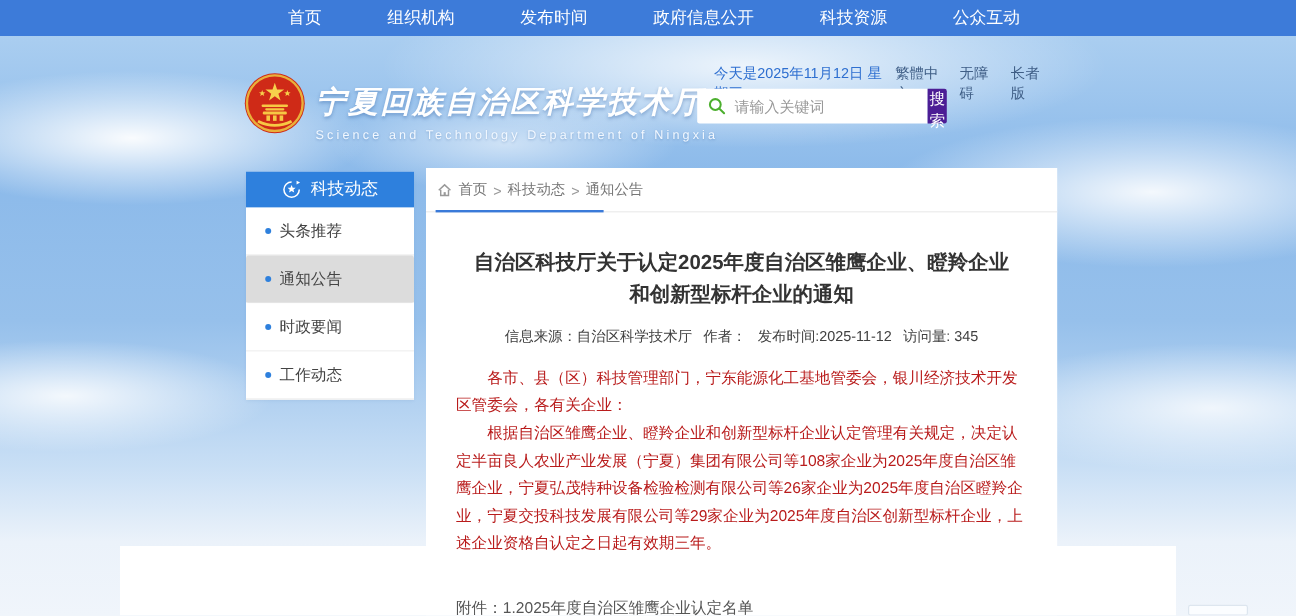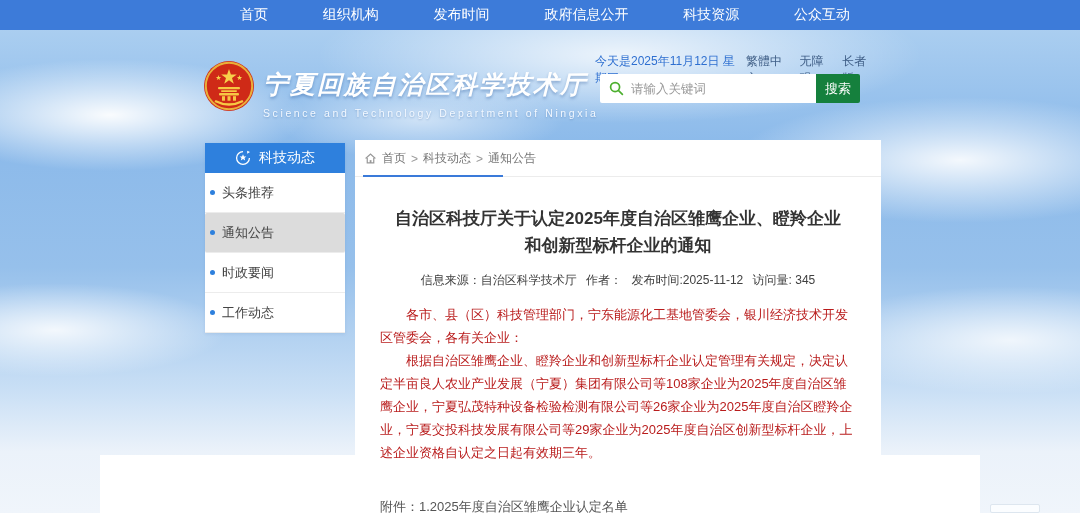--- a/index.html
+++ b/index.html
@@ -29,31 +29,31 @@
   
   .header { position:absolute; left:0; top:30px; width:1080px; height:113px; z-index:4; }
   .emblem { position:absolute; left:203px; top:30px; width:52px; height:52px; }
   .site-title { position:absolute; left:263px; top:38px; width:420px; }
   .site-title h1 { color:#ffffff; font-size:25px; font-weight:bold; letter-spacing:2px; text-shadow:0 2px 3px rgba(20,70,140,.35); white-space:nowrap;font-style:italic; }
   .site-title .en { display:block; margin-top:6px; color:#f2f8ff; font-size:10.5px; letter-spacing:2.6px; text-shadow:0 1px 2px rgba(20,70,140,.3); white-space:nowrap; }
   .date-row { position:absolute; left:595px; top:23px; width:280px; display:flex; justify-content:space-between; align-items:center; font-size:12px; }
   .date-text { color:#2e6fd0; }
   .quick-links { display:flex; gap:10px; }
   .quick-link { color:#3f5e86; cursor:pointer; }
-  .search-row { position:absolute; left:600px; top:44px; width:260px; height:29px; display:flex; }
+  .search-row { position:absolute; left:581px; top:44px; width:208px; height:29px; display:flex; }
   .search-box { flex:1; background:#ffffff; border:none; border-radius:2px 0 0 2px; display:flex; align-items:center; padding-left:9px; }
   .search-box svg { flex:0 0 auto; }
   .search-input { border:none; outline:none; flex:1; margin-left:7px; font-size:12.5px; color:#333; background:transparent; font-family:"Liberation Sans", sans-serif; }
   .search-input::placeholder { color:#999; }
-  .search-btn { width:44px; height:29px; background:#15803d; color:#ffffff; border:none; font-size:13px; cursor:pointer; border-radius:0 2px 2px 0; font-family:"Liberation Sans", sans-serif; }
+  .search-btn { width:44px; height:29px; background:#4c1d95; color:#ffffff; border:none; font-size:13px; cursor:pointer; border-radius:0 2px 2px 0; font-family:"Liberation Sans", sans-serif; }
 
   
   .sidebar { position:absolute; left:205px; top:143px; width:140px; z-index:3; background:#ffffff; box-shadow:0 1px 3px rgba(60,100,160,.12); }
   .sidebar-head { height:30px; background:#2e80dd; display:flex; align-items:center; justify-content:center; gap:8px; color:#ffffff; font-size:14px; }
-  .sidebar-item { position:relative; height:40px; display:flex; align-items:center; padding-left:5px; font-size:13px; color:#444; border-bottom:1px solid #ececec; cursor:pointer; background:#ffffff; }
+  .sidebar-item { position:relative; height:40px; display:flex; align-items:center; padding-left:16px; font-size:13px; color:#444; border-bottom:1px solid #ececec; cursor:pointer; background:#ffffff; }
   .sidebar-item .dot { width:5px; height:5px; border-radius:50%; background:#2e80dd; margin-right:7px; flex:0 0 auto; }
   .sidebar-item.active { background:#dcdcdc; border-radius:2px; }
 
   
   .article { position:absolute; left:355px; top:140px; width:526px; height:373px; background:#ffffff; z-index:2; }
   .crumb-row { display:flex; align-items:center; gap:5px; padding:10px 0 8px 9px; font-size:12px; color:#777; }
   .crumb-part { cursor:pointer; }
   .crumb-sep { color:#999; }
   .crumb-line { position:relative; height:2px; border-bottom:1px solid #ececec; margin:0 0 0 0; }
   .crumb-line .blue { position:absolute; left:8px; top:0; width:140px; height:2px; background:#3a7ad9; }

